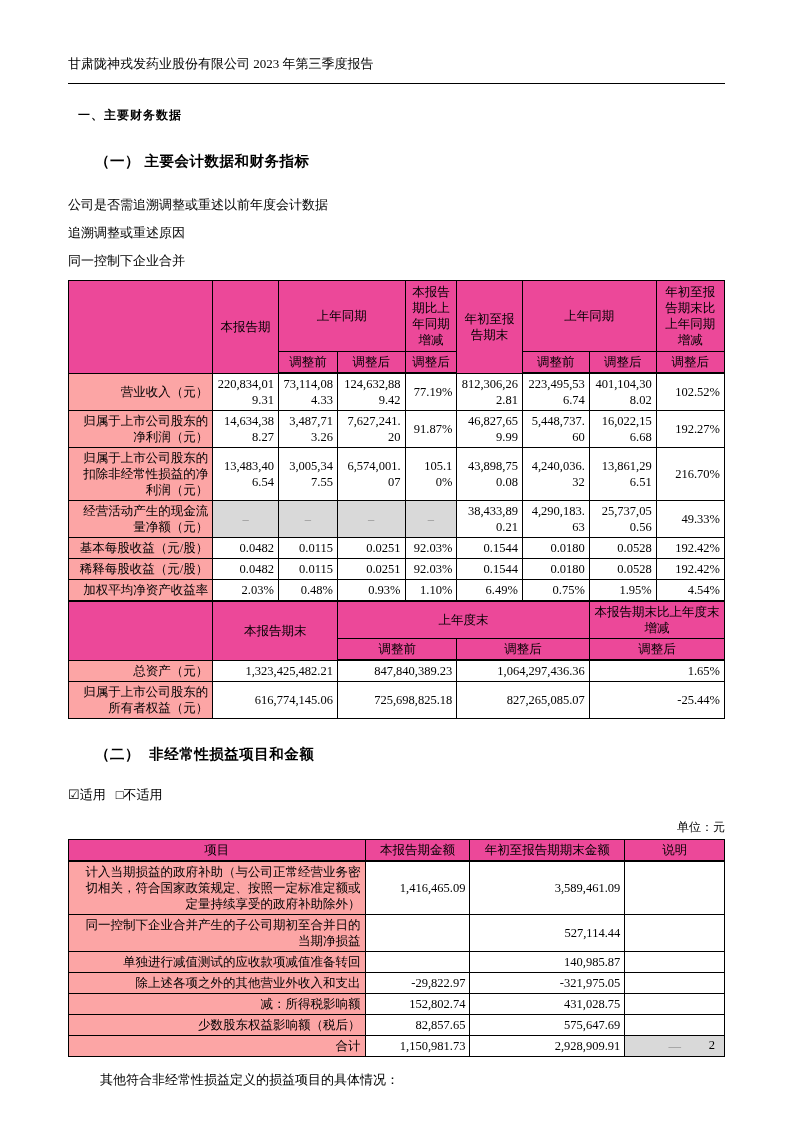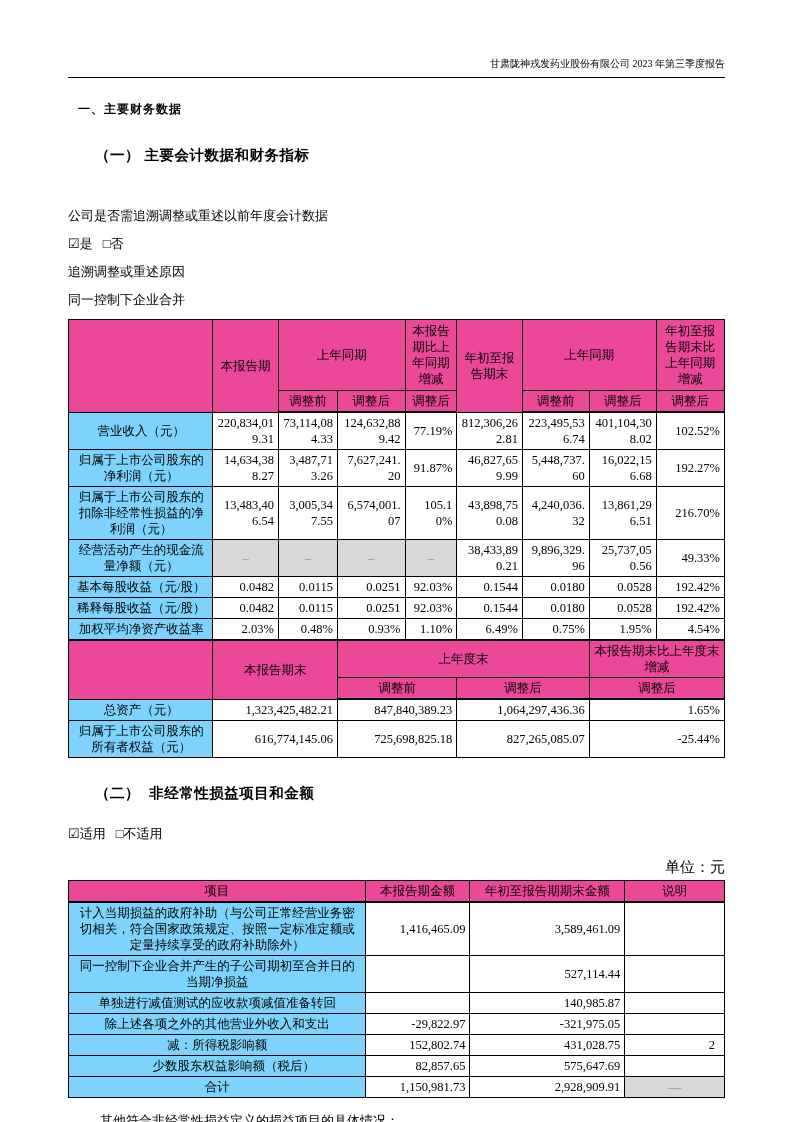--- a/index.html
+++ b/index.html
@@ -1,35 +1,35 @@
 <!DOCTYPE html>
 <html lang="zh"><head>
 <meta charset="utf-8">
 <style>
   html,body{margin:0;padding:0;background:#ffffff;}
   body{width:793px;height:1122px;position:relative;overflow:hidden;
        font-family:"Liberation Serif","DejaVu Serif",serif;color:#000;}
   .content{margin:0 68px;width:657px;}
-  .doc-header{padding-top:56px;padding-bottom:5px;border-bottom:1.5px solid #000;
-              text-align:right;font-size:10px;line-height:16px;}
+  .doc-header{padding-top:56px;padding-bottom:11px;border-bottom:1.5px solid #000;
+              text-align:left;font-size:13px;line-height:16px;}
   h1.sec{font-size:12px;font-weight:bold;margin:23px 0 0 0;padding-left:10px;
          font-family:"Liberation Sans","DejaVu Sans",sans-serif;letter-spacing:1px;}
   h2.sub{font-size:14.5px;font-weight:bold;margin:28px 0 0 0;padding-left:27px;
          font-family:"Liberation Sans","DejaVu Sans",sans-serif;letter-spacing:0.5px;}
   p.body{font-size:13px;line-height:17px;margin:11px 0;}
-  p.first{margin-top:42px;}
+  p.first{margin-top:25px;}
   .chk{margin-right:10px;}
-  .unit-line{text-align:right;font-size:15px;margin:16px 0 3px 0;}
+  .unit-line{text-align:right;font-size:12px;margin:16px 0 3px 0;}
   table{border-collapse:collapse;width:657px;table-layout:fixed;margin-top:8px;}
   th,td{border:1px solid #000;font-size:12.5px;line-height:1.28;
         padding:2px 4px;vertical-align:middle;font-weight:normal;
         overflow:hidden;}
   th{text-align:center;}
   .shaded{background:#ec4899;}
-  td.lbl{text-align:center;padding-left:5px;background:#7dd3fc;}
+  td.lbl{text-align:right;padding-left:5px;background:#fca5a5;}
   td.num{text-align:right;word-break:break-all;}
   td.dash{text-align:center;color:#8f8f8f;background:#d9d9d9;}
   td.note{text-align:center;}
   td.note-dash{text-align:center;color:#8f8f8f;background:#d9d9d9;}
   tr.thickb th, tr.thickb td{border-bottom-width:2px;}
   td.indent{padding-left:38px;}
   .t2 th.item-h{text-align:center;}
   .page-num{position:absolute;top:1038px;right:78px;font-size:12.5px;}
   .hdr-tall th{height:66px;}
 </style>
@@ -38,23 +38,20 @@
 
 <div class="content">
 
   <div class="doc-header"><span>甘肃陇神戎发药业股份有限公司 2023 年第三季度报告</span></div>
 
   <h1 class="sec">一、主要财务数据</h1>
 
   <h2 class="sub">（一） 主要会计数据和财务指标</h2>
 
   <p class="body first">公司是否需追溯调整或重述以前年度会计数据</p>
-  <p class="body">
-    <span class="chk">☑是</span><span>□否</span>
-  </p>
   <p class="body">追溯调整或重述原因</p>
   <p class="body">同一控制下企业合并</p>
 
   <table>
     <colgroup>
       <col style="width:22.0%">
         <col style="width:10.0%">
         <col style="width:9.0%">
       <col style="width:10.3%">
         <col style="width:7.9%">
@@ -115,21 +112,21 @@
       <td class="num">13,861,296.51</td>
       <td class="num">216.70%</td>
     </tr>
     <tr>
       <td class="lbl">经营活动产生的现金流量净额（元）</td>
       <td class="dash">–</td>
       <td class="dash">–</td>
       <td class="dash">–</td>
       <td class="dash">–</td>
       <td class="num">38,433,890.21</td>
-      <td class="num">9,896,329.96</td>
+      <td class="num">4,290,183.63</td>
       <td class="num">25,737,050.56</td>
       <td class="num">49.33%</td>
     </tr>
     <tr>
       <td class="lbl">基本每股收益（元/股）</td>
       <td class="num">0.0482</td>
       <td class="num">0.0115</td>
       <td class="num">0.0251</td>
       <td class="num">92.03%</td>
       <td class="num">0.1544</td>

